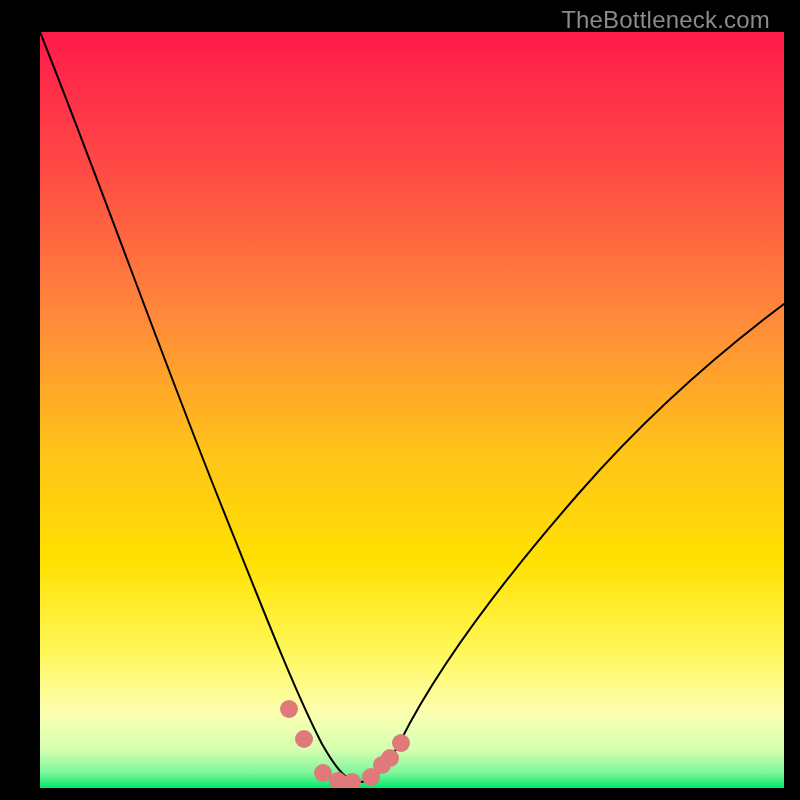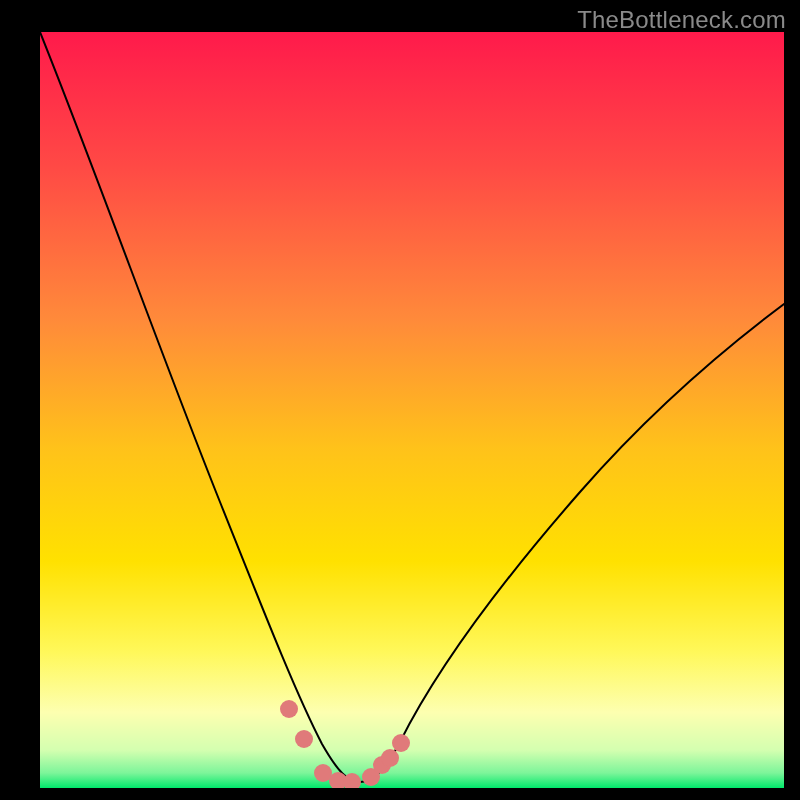--- a/index.html
+++ b/index.html
@@ -14,21 +14,21 @@
     position: absolute;
     left: 0;
     top: 0;
     width: 800px;
     height: 800px;
     background: #000;
   }
   .watermark {
     position: absolute;
     top: 6px;
-    right: 14px;
+    right: 30px;
     font-family: Arial, Helvetica, sans-serif;
     font-size: 24px;
     color: #8a8a8a;
     letter-spacing: 0.2px;
   }
   .plot {
     position: absolute;
     left: 40px;
     top: 32px;
     width: 744px;

